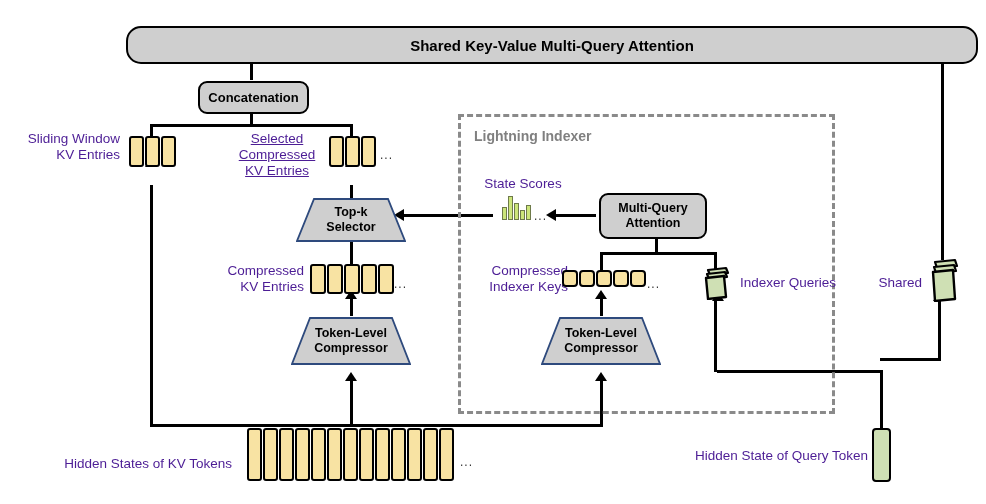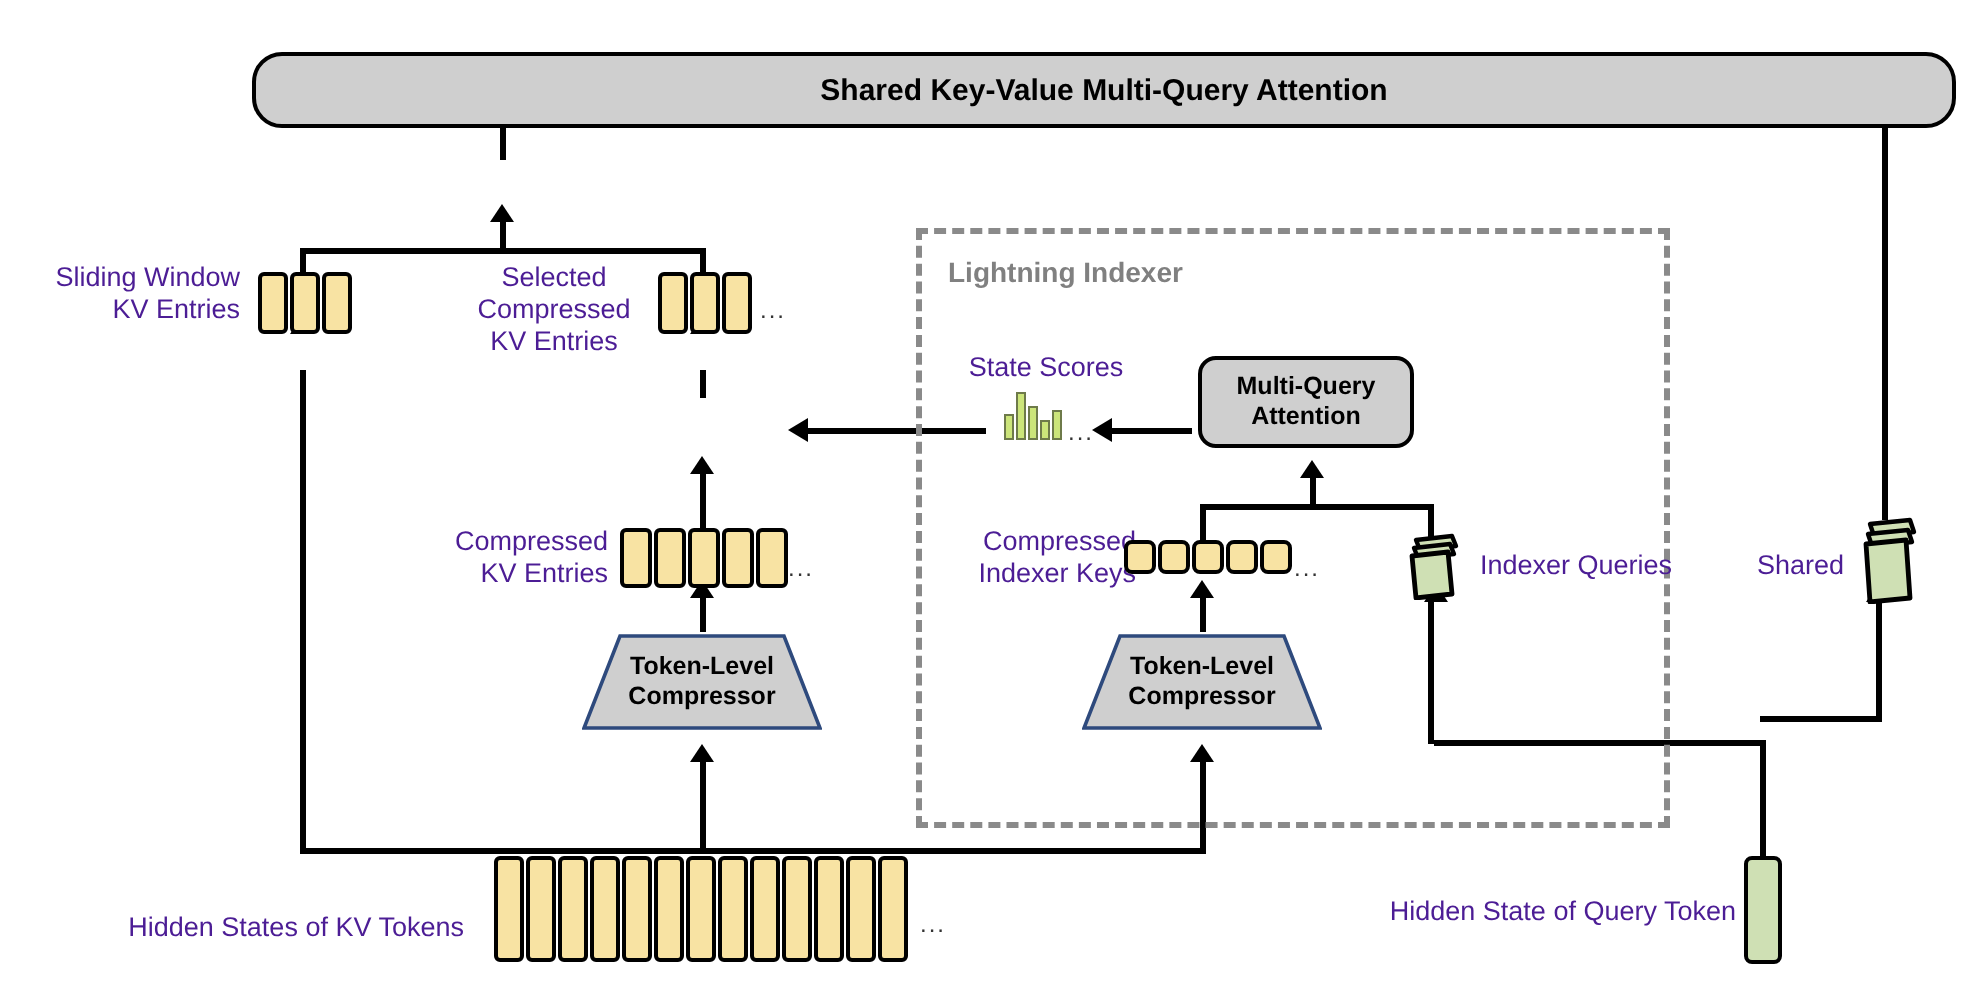--- a/index.html
+++ b/index.html
@@ -107,48 +107,57 @@
 
   <div class="ln" style="left:880px;top:358px;width:61px;height:3px;"></div>
   <div class="ln" style="left:938px;top:300px;width:3px;height:60px;"></div>
   <div class="arrow up" style="left:933px;top:292px;"></div>
 
   <div class="dashgroup" style="left:458px;top:114px;width:377px;height:300px;"></div>
   <div class="dashlabel" style="left:474px;top:128px;">Lightning Indexer</div>
 
   <div class="topbar" style="left:126px;top:26px;width:848px;height:34px;border-radius:15px;">Shared Key-Value Multi-Query Attention</div>
 
+  <div class="rbox" style="left:198px;top:81px;width:107px;height:29px;font-size:13px;">Concatenation</div>
 
   <div class="lbl r" style="left:10px;top:131px;width:110px;">Sliding Window<br>KV Entries</div>
   <div class="strip" id="sliding-window-strip" style="left:129px;top:136px;">
       <div class="cell" style="width: 15px; height: 31px; margin-right: 1px;"></div>
       <div class="cell" style="width: 15px; height: 31px; margin-right: 1px;"></div>
       <div class="cell" style="width: 15px; height: 31px;"></div>
     </div>
 
-  <div class="lbl c" style="left:228px;top:131px;width:98px;">Selected<br>Compressed<br>KV Entries</div>
+  <div class="lbl c" style="left:228px;top:131px;width:98px;text-decoration:underline;">Selected<br>Compressed<br>KV Entries</div>
   <div class="strip" id="selected-compressed-strip" style="left:329px;top:136px;">
       <div class="cell" style="width: 15px; height: 31px; margin-right: 1px;"></div>
       <div class="cell" style="width: 15px; height: 31px; margin-right: 1px;"></div>
       <div class="cell" style="width: 15px; height: 31px;"></div>
     </div>
   <div class="dots" style="left:380px;top:148px;">...</div>
 
+  <div class="trap" style="left:296px;top:198px;width:110px;height:44px;">
+    <svg width="110" height="44" viewBox="0 0 110 44">
+      <polygon points="18,1 92,1 109,43 1,43" fill="#CFCFCF" stroke="#2E4A7D" stroke-width="1.8"></polygon>
+    </svg>
+    <div class="tt">
+        <div>Top-k<br>Selector</div>
+      </div>
+  </div>
 
   <div class="lbl c" style="left:473px;top:176px;width:100px;">State Scores</div>
   <div class="scorebars" id="index-score-bars" style="left:502px;top:196px;height:24px;">
       <div class="sbar" style="width: 5px; height: 13px;"></div>
       <div class="sbar" style="width: 5px; height: 24px;"></div>
       <div class="sbar" style="width: 5px; height: 17px;"></div>
       <div class="sbar" style="width: 5px; height: 10px;"></div>
       <div class="sbar" style="width: 5px; height: 15px;"></div>
     </div>
   <div class="dots" style="left:534px;top:209px;">...</div>
 
-  <div class="rbox" style="left:599px;top:178px;width:104px;height:42px;">
+  <div class="rbox" style="left:599px;top:193px;width:104px;height:42px;">
       <div>Multi-Query<br>Attention</div>
     </div>
 
   <div class="lbl r" style="left:212px;top:263px;width:92px;">Compressed<br>KV Entries</div>
   <div class="strip" id="compressed-kv-strip" style="left:310px;top:264px;">
       <div class="cell" style="width: 16px; height: 30px; margin-right: 1px;"></div>
       <div class="cell" style="width: 16px; height: 30px; margin-right: 1px;"></div>
       <div class="cell" style="width: 16px; height: 30px; margin-right: 1px;"></div>
       <div class="cell" style="width: 16px; height: 30px; margin-right: 1px;"></div>
       <div class="cell" style="width: 16px; height: 30px;"></div>

